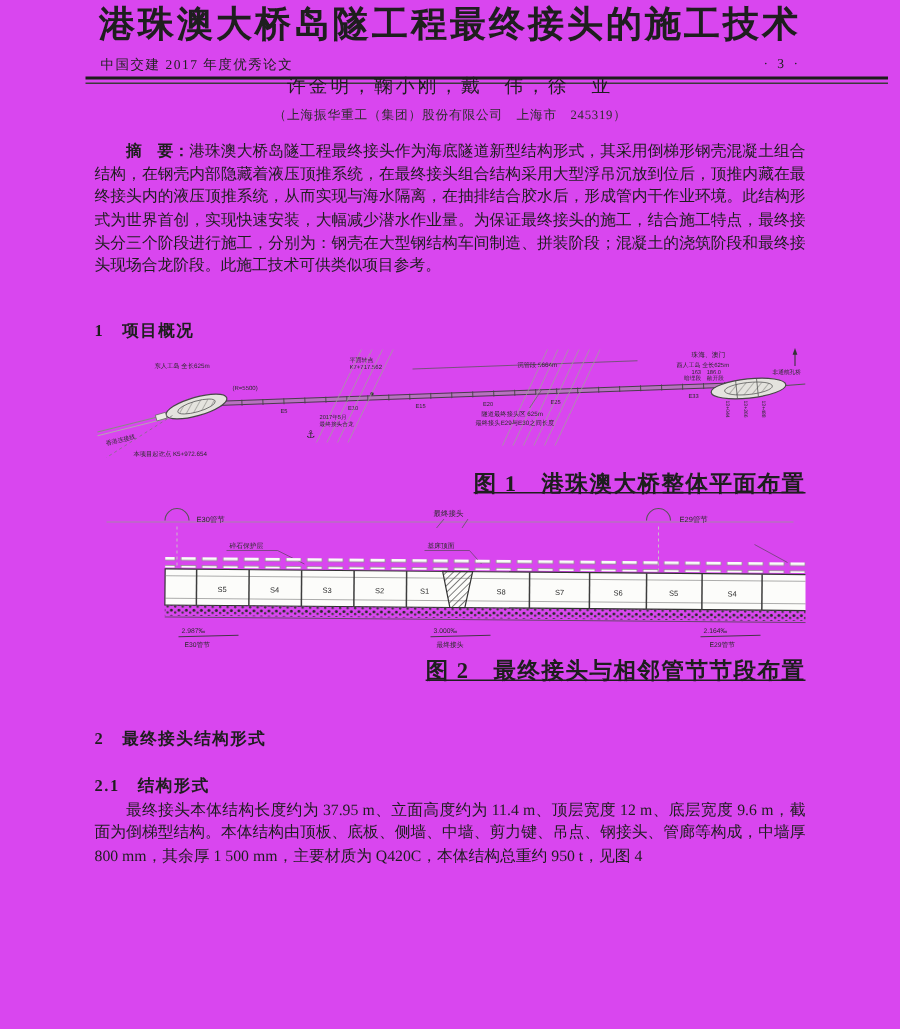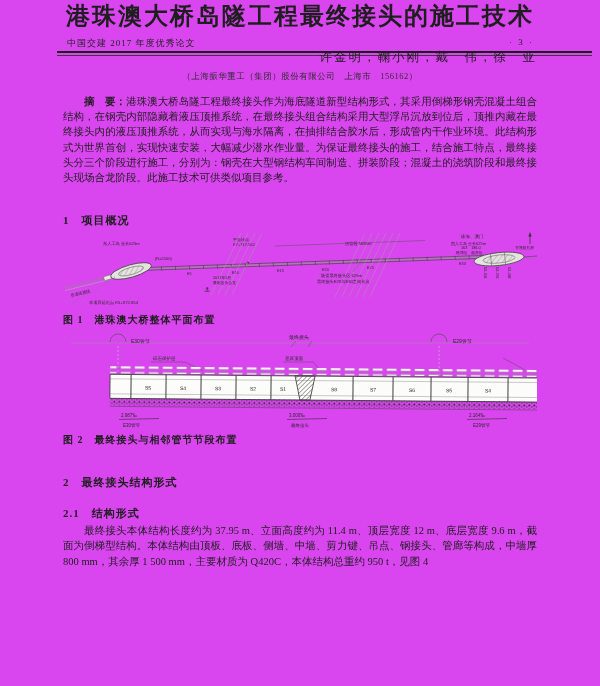--- a/index.html
+++ b/index.html
@@ -9,49 +9,49 @@
     font-family:"Liberation Serif","DejaVu Serif",serif;
   }
   
   .hdr-left{position:absolute;left:67px;top:37px;font-size:9px;letter-spacing:1px;color:#222;}
   .hdr-page{position:absolute;right:66px;top:37px;font-size:9px;letter-spacing:2px;color:#222;}
   .rule-thick{position:absolute;left:57px;right:8px;top:51px;height:2px;background:#1c1c1c;}
   .rule-thin{position:absolute;left:57px;right:8px;top:55px;height:1px;background:#3a3a3a;}
   
   .col{position:absolute;left:63px;top:0;width:474px;}
   .title{text-align:center;font-size:24px;font-weight:700;letter-spacing:2px;}
-  .authors{margin-top:17px;text-align:right;font-size:12.5px;letter-spacing:2px;}
+  .authors{margin-top:17px;text-align:center;font-size:12.5px;letter-spacing:2px;}
   .affil{margin-top:5px;text-align:center;font-size:8.5px;color:#2e2e2e;letter-spacing:.5px;}
   p{margin:0;}
   .body-text{font-size:10.5px;line-height:15.2px;text-align:justify;}
   .abstract{margin-top:11px;text-indent:2em;}
   .keywords{margin-top:1px;text-indent:2em;}
   .h1{margin-top:28px;font-size:11px;font-weight:700;letter-spacing:1px;}
   .h2{margin-top:16px;font-size:11px;font-weight:700;letter-spacing:1px;}
   .para{text-indent:2em;margin-top:2px;}
   .figwrap{margin-top:3px;text-align:center;}
-  .figcap{font-size:10px;font-weight:700;letter-spacing:1px;margin-top:2px;text-align:left;}
+  .figcap{font-size:15px;font-weight:700;letter-spacing:1px;margin-top:2px;text-align:right;text-decoration:underline;}
   svg{display:block;}
   svg text{font-family:"Liberation Sans","DejaVu Sans",sans-serif;fill:#2b2b2b;}
 </style>
 </head>
 <body>
 
 <div class="page">
 
   <div class="hdr-left">中国交建 2017 年度优秀论文</div>
   <div class="hdr-page">· 3 ·</div>
   <div class="rule-thick"></div>
   <div class="rule-thin"></div>
 
   <div class="col">
 
     <div class="title">港珠澳大桥岛隧工程最终接头的施工技术</div>
     <div class="authors">许金明，鞠小刚，戴　伟，徐　亚</div>
-    <div class="affil">（上海振华重工（集团）股份有限公司　上海市　156162）</div>
+    <div class="affil">（上海振华重工（集团）股份有限公司　上海市　245319）</div>
 
     <p class="body-text abstract"><b>摘　要：</b><span>港珠澳大桥岛隧工程最终接头作为海底隧道新型结构形式，其采用倒梯形钢壳混凝土组合结构，在钢壳内部隐藏着液压顶推系统，在最终接头组合结构采用大型浮吊沉放到位后，顶推内藏在最终接头内的液压顶推系统，从而实现与海水隔离，在抽排结合胶水后，形成管内干作业环境。此结构形式为世界首创，实现快速安装，大幅减少潜水作业量。为保证最终接头的施工，结合施工特点，最终接头分三个阶段进行施工，分别为：钢壳在大型钢结构车间制造、拼装阶段；混凝土的浇筑阶段和最终接头现场合龙阶段。此施工技术可供类似项目参考。</span></p>
 
 
     <div class="h1">1　项目概况</div>
 
     <div class="figwrap">
       <svg width="474" height="80" viewBox="0 0 474 80">
         <defs>
           <pattern id="ph" patternUnits="userSpaceOnUse" width="4" height="4" patternTransform="rotate(45)">

